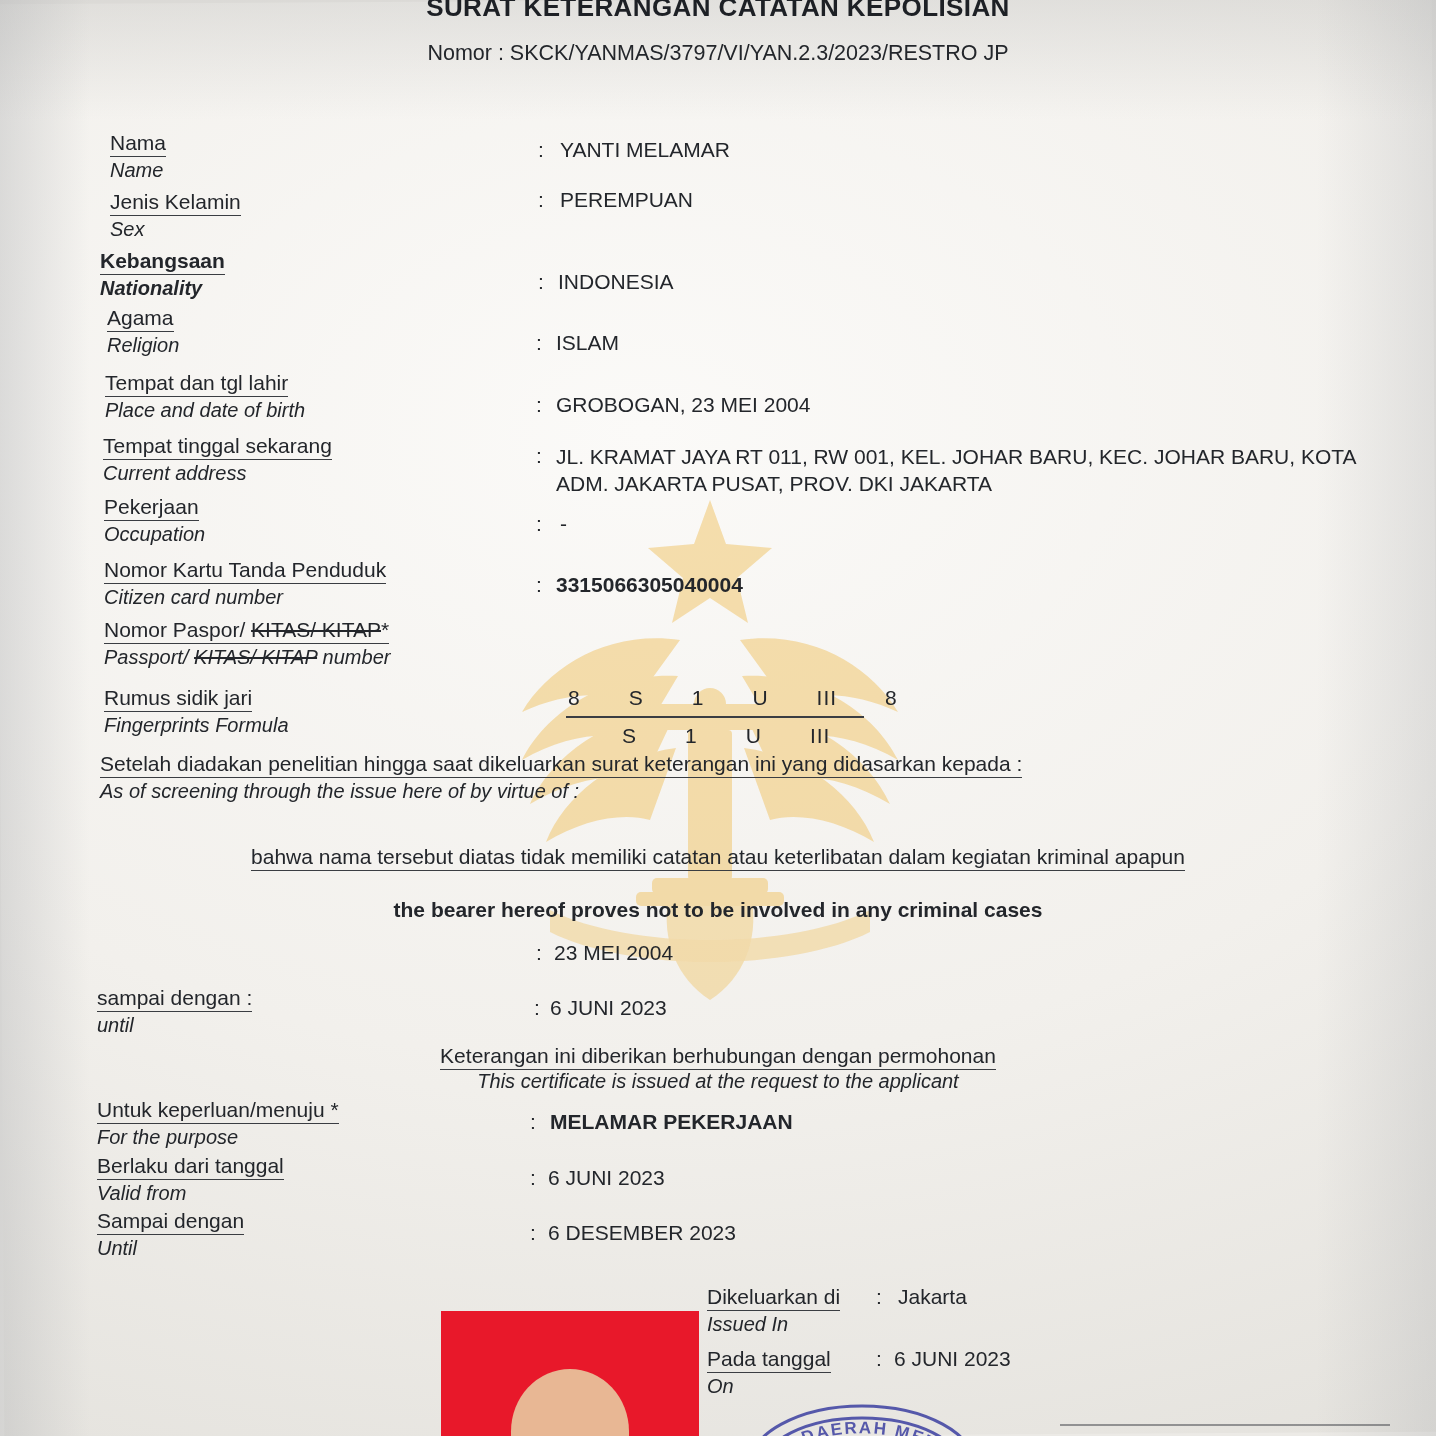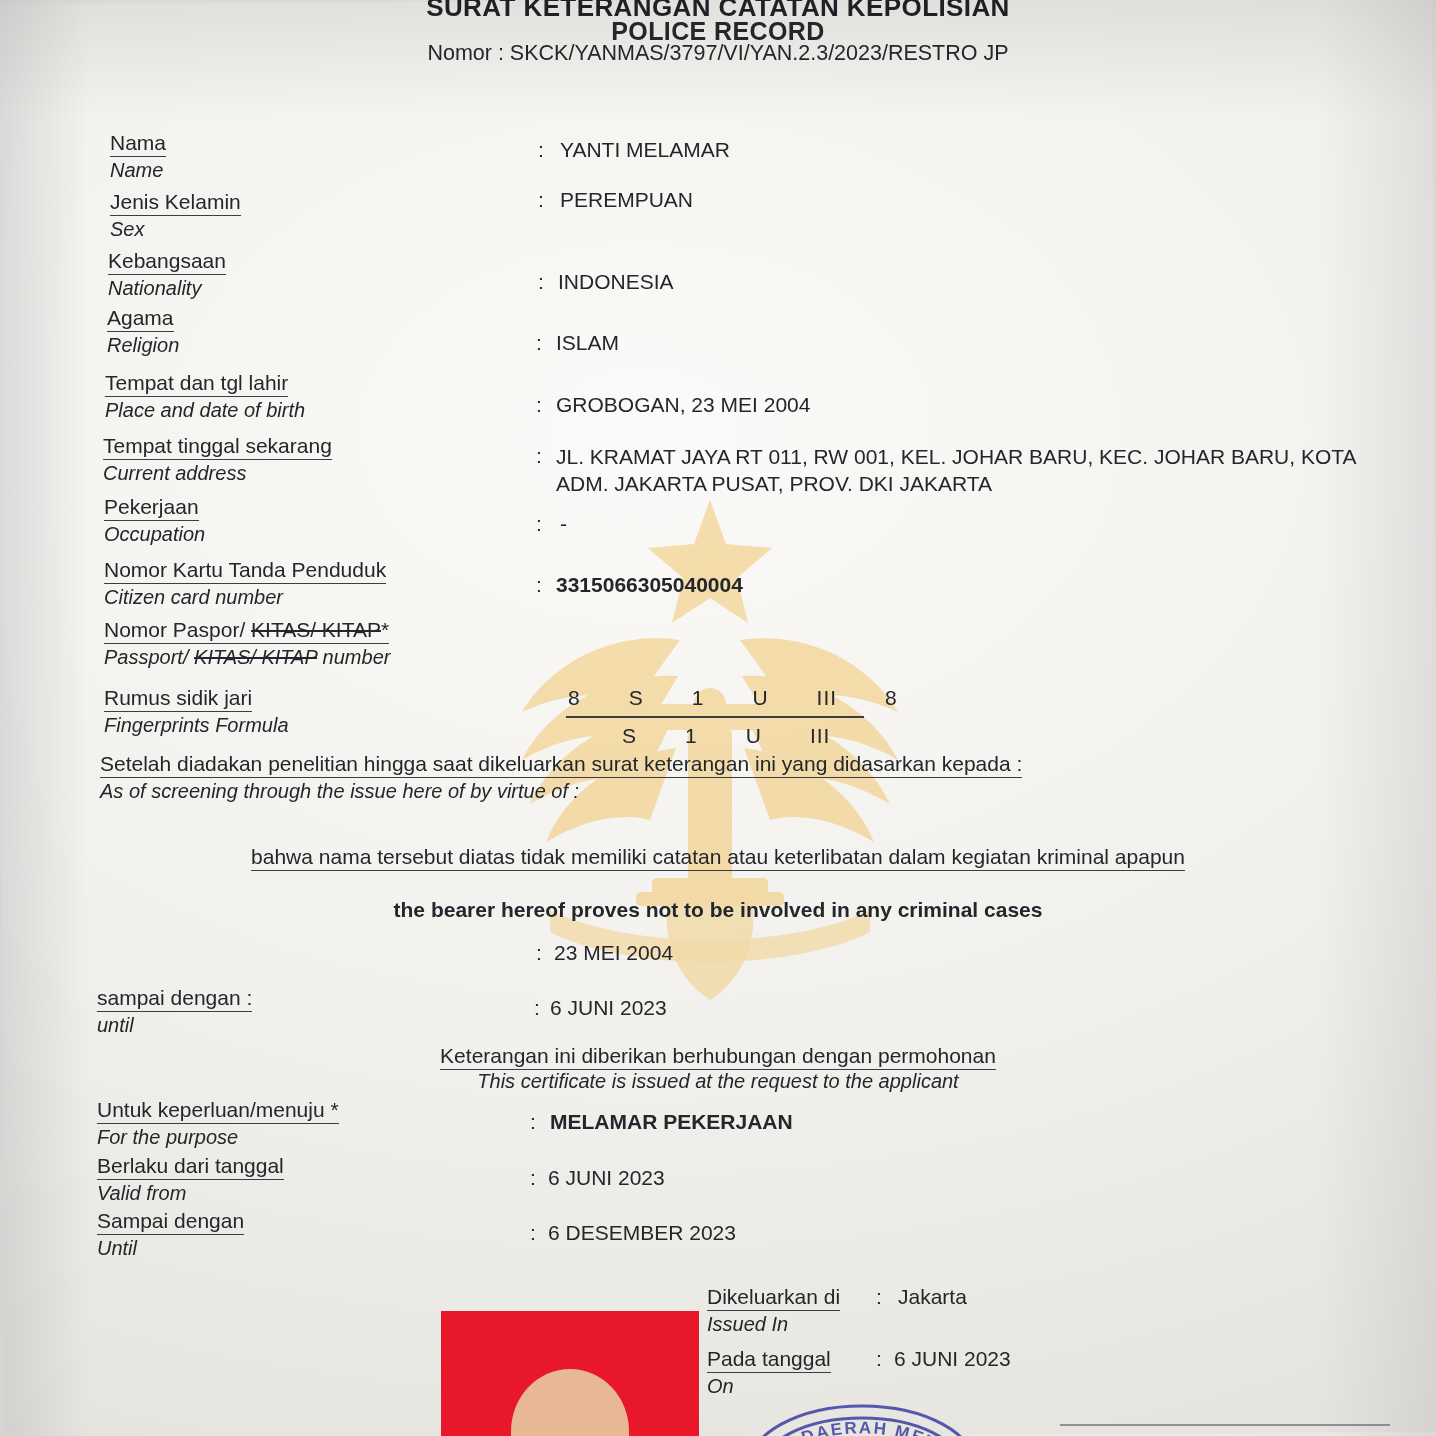--- a/index.html
+++ b/index.html
@@ -212,39 +212,38 @@
 
     <path d="M238 420 C232 460 246 498 280 520 C314 498 328 460 322 420 z" opacity="0.85"></path>
 
     <path d="M120 430 C200 470 360 470 440 430 L440 452 C360 492 200 492 120 452 z" opacity="0.8"></path>
   </g>
 </svg>
 
 <div id="content">
 
   <div class="hdr" id="title-id">SURAT KETERANGAN CATATAN KEPOLISIAN</div>
-  <div class="hdr" id="title-en">POLICE RECORD</div>
   <div id="nomor">Nomor : SKCK/YANMAS/3797/VI/YAN.2.3/2023/RESTRO JP</div>
 
 
   <div class="row" style="left:110px; top:131px;">
     <span class="lbl-id">Nama</span>
     <span class="lbl-en">Name</span>
   </div>
   <span class="colon" style="left:538px; top:138px;">:</span>
   <span class="val" style="left:560px; top:138px;">YANTI MELAMAR</span>
 
   <div class="row" style="left:110px; top:190px;">
     <span class="lbl-id">Jenis Kelamin</span>
     <span class="lbl-en">Sex</span>
   </div>
   <span class="colon" style="left:538px; top:188px;">:</span>
   <span class="val" style="left:560px; top:188px;">PEREMPUAN</span>
 
-  <div class="row" style="left:108px; top:249px;">
+  <div class="row" style="left:100px; top:249px;font-weight:bold;">
     <span class="lbl-id">Kebangsaan</span>
     <span class="lbl-en">Nationality</span>
   </div>
   <span class="colon" style="left:538px; top:270px;">:</span>
   <span class="val" style="left:558px; top:270px;">INDONESIA</span>
 
   <div class="row" style="left:107px; top:292px;margin-top:14px;">
     <span class="lbl-id">Agama</span>
     <span class="lbl-en">Religion</span>
   </div>

